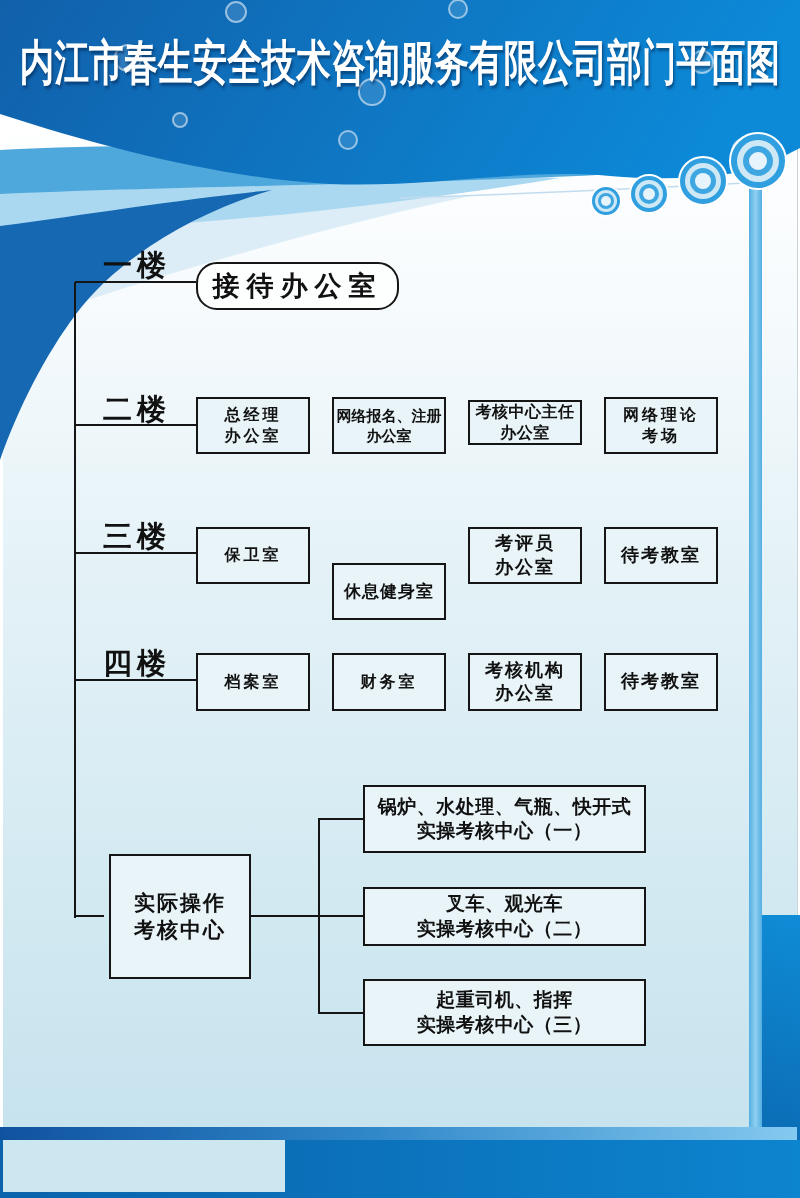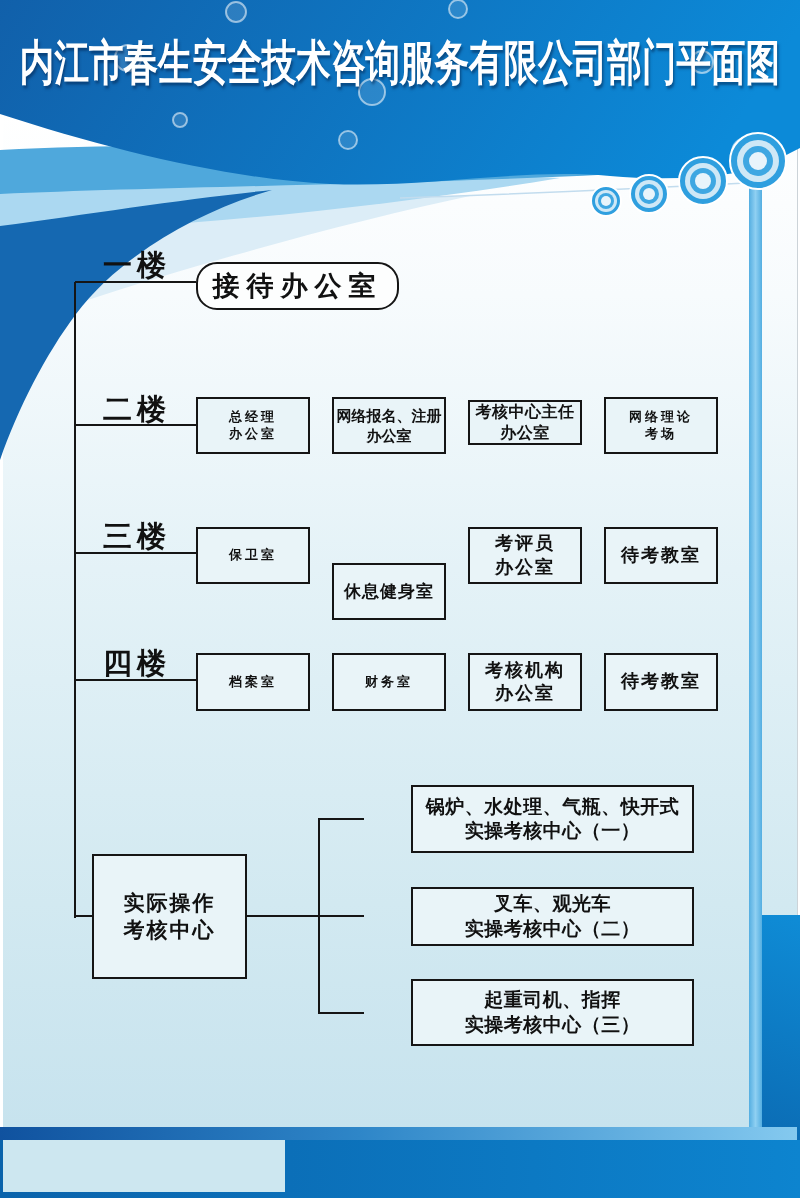--- a/index.html
+++ b/index.html
@@ -70,22 +70,22 @@
   }
   .bx.white{background:#fdfefe;}
   .floor{
     position:absolute;color:#111;font-weight:900;
     font-size:29px;letter-spacing:5px;white-space:nowrap;
   }
   .fs15{font-size:15px;letter-spacing:0;}
   .fs16{font-size:16px;letter-spacing:.5px;}
   .fs17{font-size:17px;letter-spacing:1px;}
   .fs18{font-size:18px;letter-spacing:2px;}
-  .fs19{font-size:13px;letter-spacing:3px;}
-  .fs19n{font-size:19px;letter-spacing:.5px;margin-left:48px;}
+  .fs19{font-size:16px;letter-spacing:3px;}
+  .fs19n{font-size:19px;letter-spacing:.5px;}
   .fs21{font-size:21px;letter-spacing:2px;}
   .fs27{font-size:27px;letter-spacing:7px;border-radius:21px;}
 </style>
 </head>
 <body>
 
 <div class="poster">
 
   <div class="panel"></div>
   <div class="right-sliver"></div>
@@ -182,21 +182,21 @@
     <div class="bx fs18" style="left:468px;top:527px;width:114px;height:57px;">考评员
 办公室</div>
     <div class="bx fs18" style="left:604px;top:527px;width:114px;height:57px;">待考教室</div>
 
     <div class="bx fs19" style="left:332px;top:653px;width:114px;height:58px;">财务室</div>
     <div class="bx fs19" style="left:196px;top:653px;width:114px;height:58px;">档案室</div>
     <div class="bx fs18" style="left:468px;top:653px;width:114px;height:58px;">考核机构
 办公室</div>
     <div class="bx fs18" style="left:604px;top:653px;width:114px;height:58px;">待考教室</div>
 
-    <div class="bx fs21" style="left:92px;top:854px;width:155px;height:125px;">实际操作
+    <div class="bx fs21" style="left:109px;top:854px;width:142px;height:125px;">实际操作
 考核中心</div>
     <div class="bx fs19n" style="left:363px;top:785px;width:283px;height:68px;">锅炉、水处理、气瓶、快开式
 实操考核中心（一）</div>
     <div class="bx fs19n" style="left:363px;top:887px;width:283px;height:59px;">叉车、观光车
 实操考核中心（二）</div>
     <div class="bx fs19n" style="left:363px;top:979px;width:283px;height:67px;">起重司机、指挥
 实操考核中心（三）</div>
   </div>
 
 </div>

